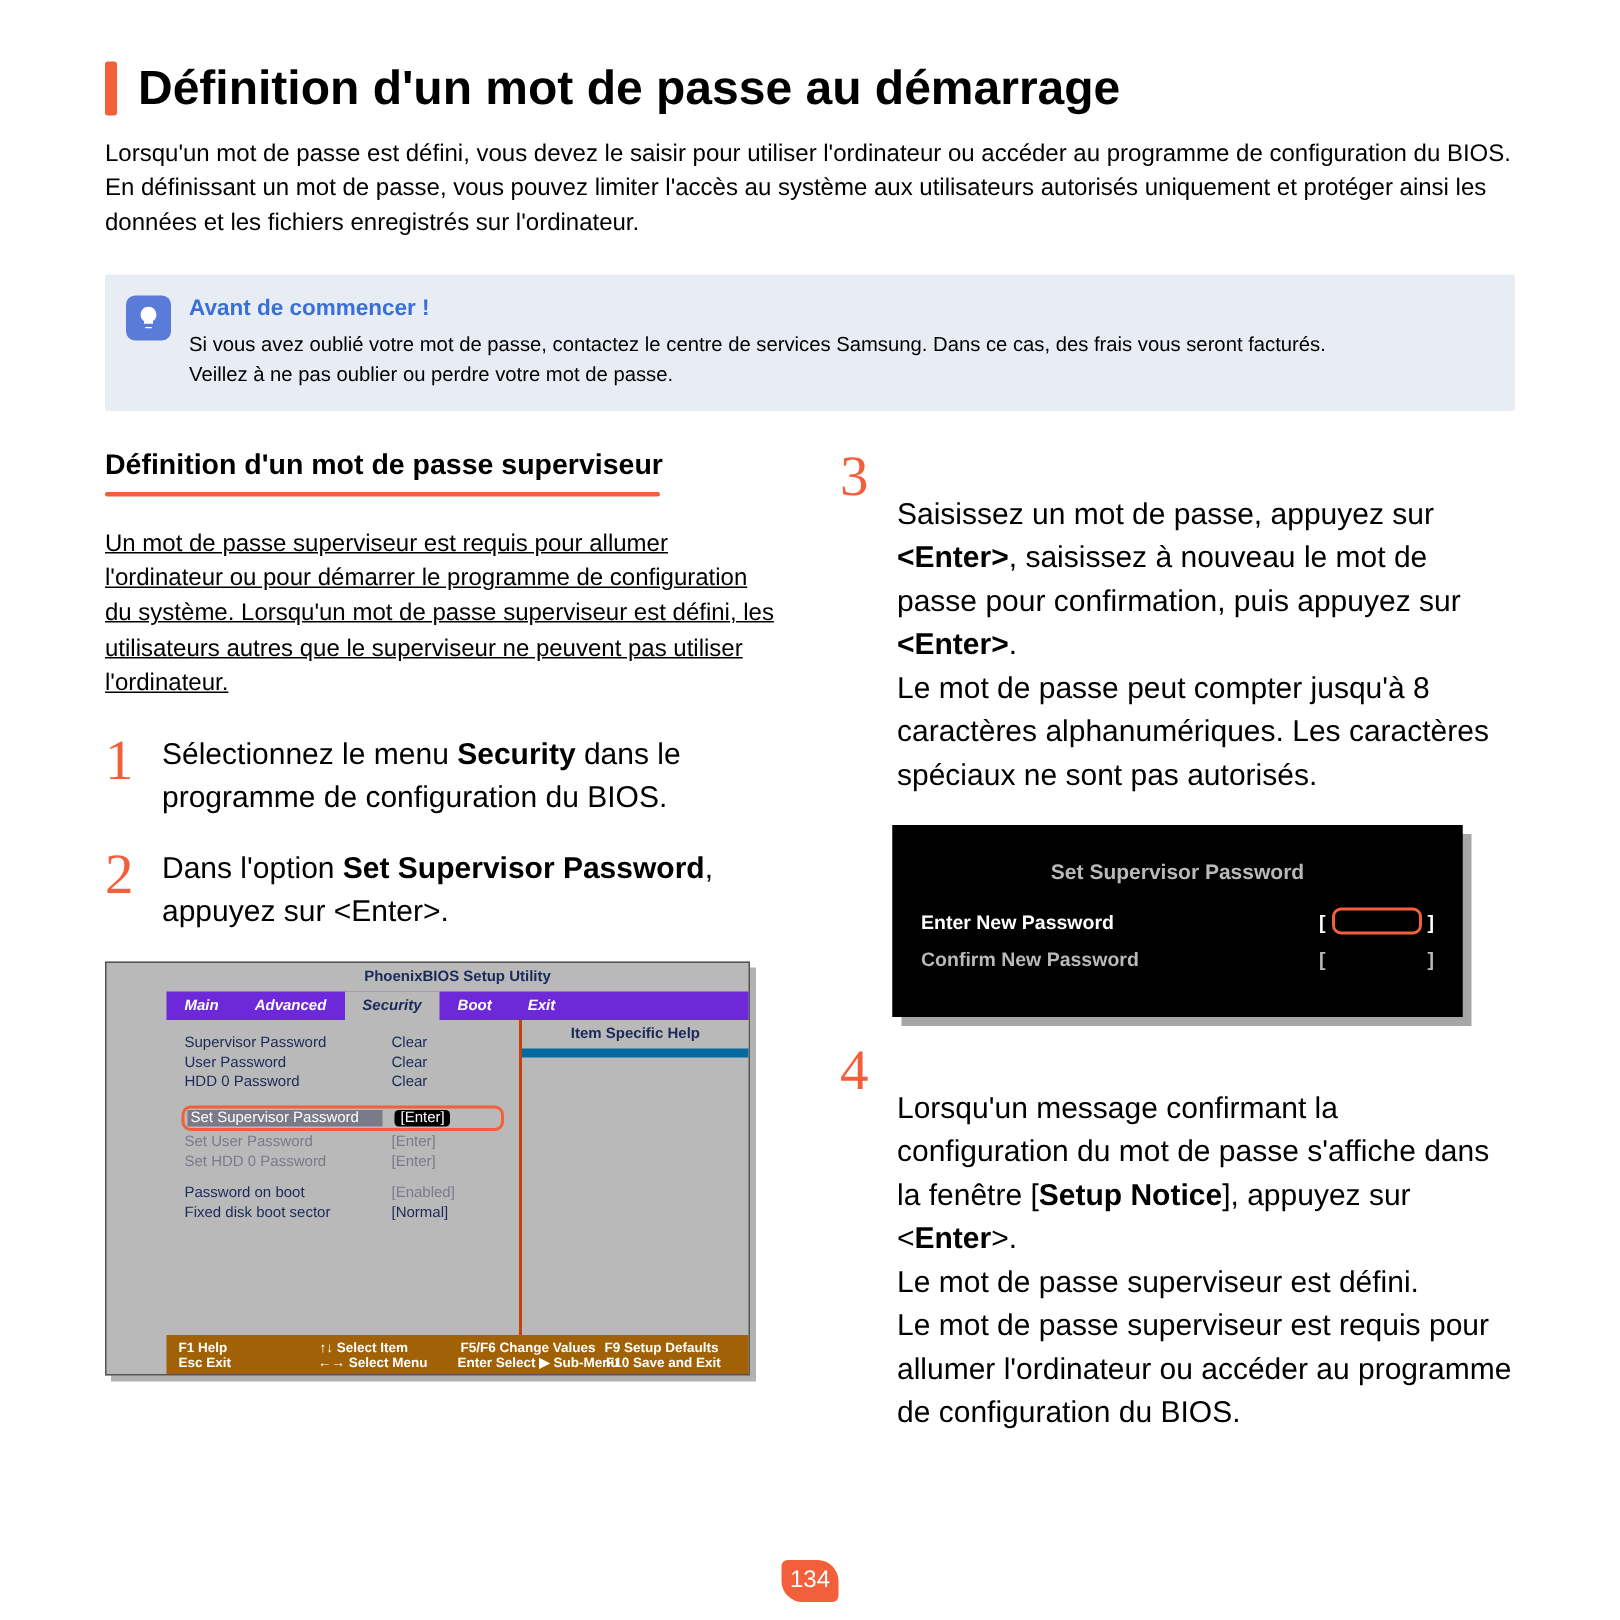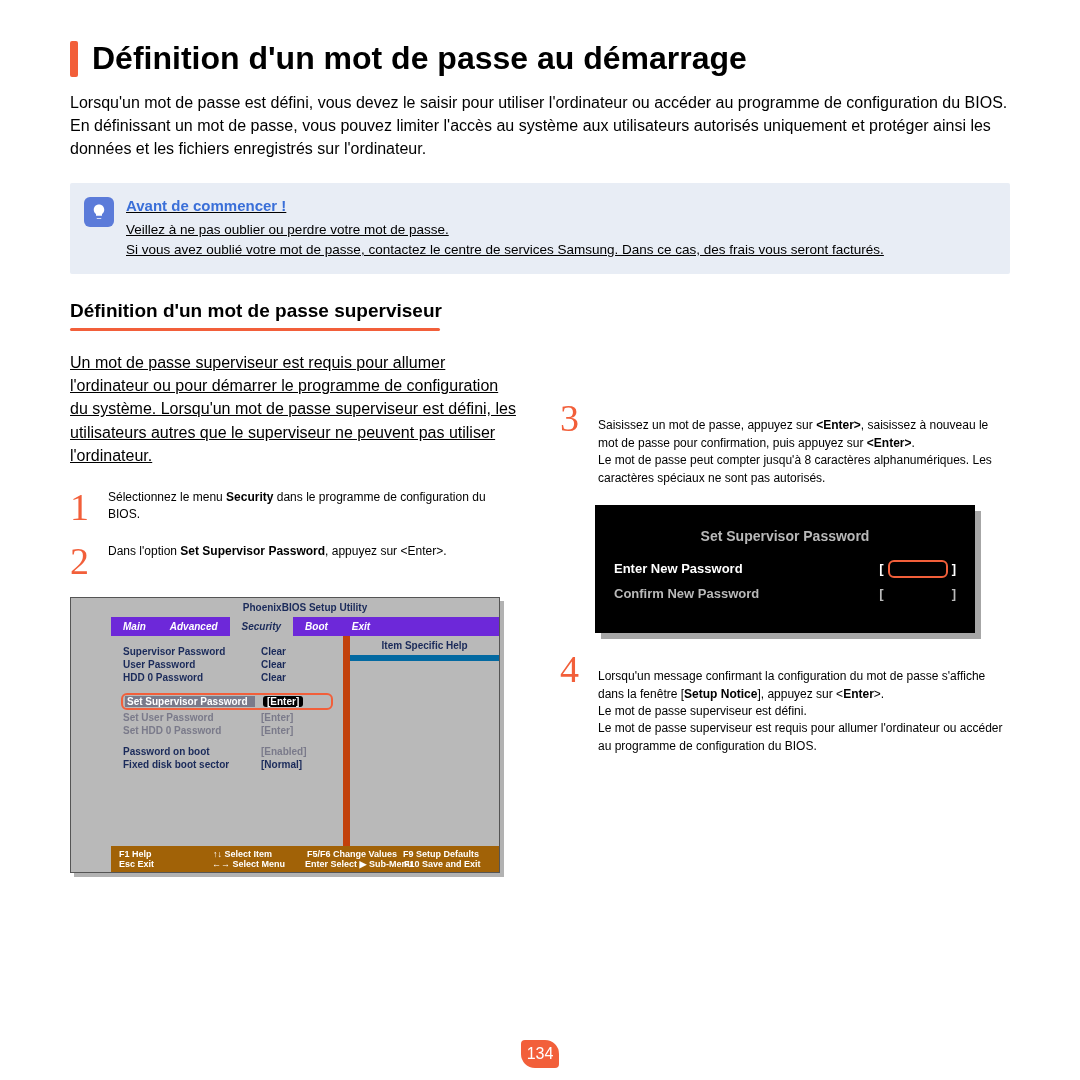--- a/index.html
+++ b/index.html
@@ -17,57 +17,56 @@
   h1 { font-size: 32px; font-weight: 700; }
   .intro { font-size: 16px; line-height: 1.45; margin-bottom: 22px; }
   .note-box {
     background: #e8edf5;
     padding: 14px 16px 14px 14px;
     border-radius: 2px;
     margin-bottom: 26px;
     display: flex;
     gap: 12px;
     align-items: flex-start;
-    text-decoration: underline;
   }
   .bulb-icon {
     width: 30px; height: 30px; background: #5b7bd9; border-radius: 6px;
     display: flex; align-items: center; justify-content: center; flex-shrink: 0;
   }
   .bulb-icon svg { width: 18px; height: 18px; fill: #fff; }
   .note-title { color: #3a6fd8; font-weight: 700; font-size: 15px; margin-bottom: 6px; }
   .note-body { font-size: 13.5px; line-height: 1.5; }
-  .columns { display: flex; gap: 40px; align-items: center; }
+  .columns { display: flex; gap: 40px; }
   .col { flex: 1; }
   h2 { font-size: 19px; font-weight: 700; margin-bottom: 6px; }
   .h2-underline { height: 3px; background: #f25f3a; width: 100%; max-width: 370px; margin-bottom: 20px; border-radius: 2px; }
   .para { font-size: 16px; line-height: 1.45; margin-bottom: 22px; text-decoration: underline; }
   .step { display: flex; gap: 10px; margin-bottom: 18px; }
   .step-num { font-family: Georgia, serif; font-size: 38px; font-weight: 400; color: #f25f3a; line-height: 0.95; flex-shrink: 0; width: 28px; }
-  .step-text { font-size: 12px; line-height: 1.45; }
+  .step-text { font-size: 20px; line-height: 1.45; }
   .step-text b, .intro b, .para b { font-weight: 700; }
 
   
   .bios {
     background: #b9b9b9;
     border: 1px solid #555;
     font-family: "Arial Narrow", Arial, sans-serif;
     font-size: 10px;
     color: #000;
     margin-top: 10px;
     box-shadow: 4px 4px 0 rgba(0,0,0,.3);
     width: 430px;
     padding-left: 40px;
   }
   .bios-title { text-align: center; font-weight: 700; padding: 4px 0; color:#1a2a5a; }
   .bios-tabs { display: flex; background: #6d28d9; color: #fff; font-weight: 700; font-style: italic; }
   .bios-tab { padding: 4px 12px; }
   .bios-tab.active { background: #b9b9b9; color: #1a2a5a; }
   .bios-body { display: flex; min-height: 210px; }
-  .bios-left { flex: 1.4; padding: 10px 12px; font-weight:700; color:#1a2a5a; background:#b9b9b9; border-right: 7px solid #c2410c;}
+  .bios-left { flex: 1.4; padding: 10px 12px; font-weight:400; color:#1a2a5a; background:#b9b9b9; border-right: 2px solid #c2410c;}
   .bios-right { flex: 1; }
   .bios-right-head { background: #b9b9b9; border-bottom: 6px solid #0369a1; padding: 4px 6px; font-weight:700; color:#1a2a5a; text-align:center;}
   .bios-right-body { padding: 6px 8px; font-weight:700; color:#1a2a5a; background:#b9b9b9;}
   .bios-kv { display: flex; gap: 8px; margin-bottom: 2px; }
   .bios-kv .k { width: 130px; }
   .bios-kv.dim { color: #7a7a8a; }
   .bios-highlight {
     border: 2px solid #f25f3a; border-radius: 6px; padding: 1px 2px; margin: 2px -2px;
     display: inline-flex; gap:8px; width: calc(100% + 4px);
   }
@@ -120,22 +119,22 @@
 
 <div class="note-box">
   <div class="bulb-icon">
     <svg viewBox="0 0 24 24">
         <path d="M9 21h6v-1H9v1zm3-19C8 2 5 5 5 9c0 2.4 1.2 4.5 3 5.7V17h8v-2.3c1.8-1.2 3-3.3 3-5.7 0-4-3-7-7-7z"></path>
       </svg>
   </div>
   <div>
     <div class="note-title">Avant de commencer !</div>
     <div class="note-body">
+      <div>Si vous avez oublié votre mot de passe, contactez le centre de services Samsung. Dans ce cas, des frais vous seront facturés.</div>
       <div>Veillez à ne pas oublier ou perdre votre mot de passe.</div>
-      <div>Si vous avez oublié votre mot de passe, contactez le centre de services Samsung. Dans ce cas, des frais vous seront facturés.</div>
     </div>
   </div>
 </div>
 
 <div class="columns">
 
   <div class="col">
     <h2>Définition d'un mot de passe superviseur</h2>
     <div class="h2-underline"></div>
     <p class="para">Un mot de passe superviseur est requis pour allumer l'ordinateur ou pour démarrer le programme de configuration du système. Lorsqu'un mot de passe superviseur est défini, les utilisateurs autres que le superviseur ne peuvent pas utiliser l'ordinateur.</p>

